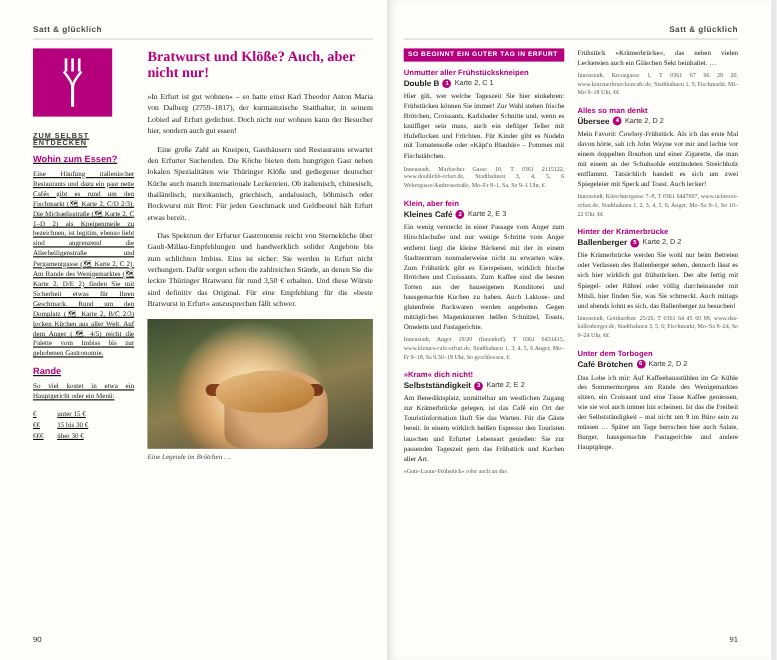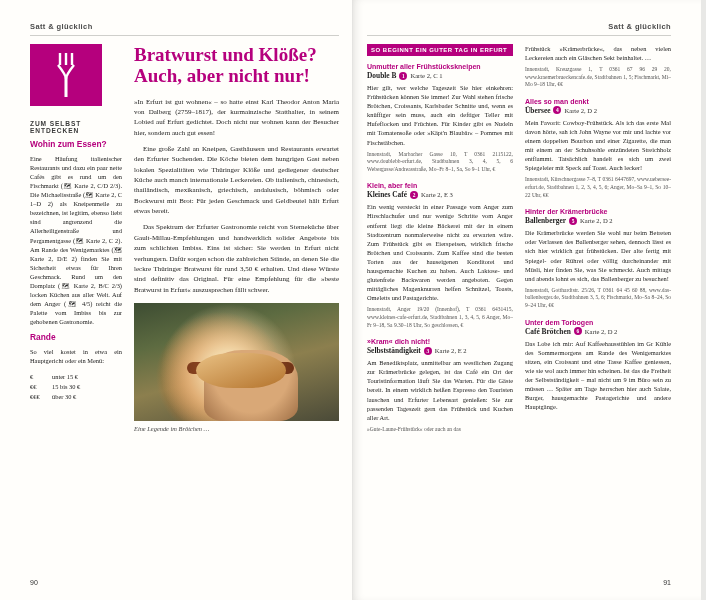--- a/index.html
+++ b/index.html
@@ -30,21 +30,21 @@
   .runhead{
     font-size:7.5px;letter-spacing:.4px;color:#4b4b4b;
     font-family:"Liberation Sans",sans-serif;font-weight:bold;
     margin-bottom:4px;
   }
   .runhead.right{text-align:right;}
   .rule{height:1px;background:#cfcfcb;margin-bottom:8px;}
 
   
   .left-cols{display:flex;gap:12px;height:545px;}
-  .col-narrow{width:92px;}
+  .col-narrow{width:92px;text-decoration:underline;}
   .col-main{width:205px;}
 
   .logo-box{
     width:72px;height:62px;background:#b5007d;
     position:relative;margin-bottom:14px;
   }
   .logo-box .fork{
     position:absolute;left:50%;top:9px;transform:translateX(-50%);
     width:20px;height:44px;
   }
@@ -60,21 +60,21 @@
   }
   .narrow-p{
     font-size:6.4px;line-height:1.42;text-align:justify;color:#222;
     margin:0 0 7px 0;hyphens:auto;
   }
   .price-table{font-size:6.4px;line-height:1.5;color:#222;}
   .price-row{display:flex;}
   .price-row .sym{width:22px;}
   .headline{
     font-family:"Liberation Serif",serif;
-    font-size:19px;line-height:1.12;font-weight:bold;
+    font-size:13px;line-height:1.12;font-weight:bold;
     color:#b5007d;margin:0 0 10px 0;
   }
   .main-p{
     font-size:7px;line-height:1.48;text-align:justify;color:#1d1d1d;
     margin:0 0 6px 0;text-indent:9px;hyphens:auto;
   }
   .main-p.noind{text-indent:0;}
   .photo{
     width:205px;height:118px;margin-top:8px;
     background:
@@ -110,21 +110,21 @@
     font-family:"Liberation Sans",sans-serif;
     font-size:6px;font-weight:bold;letter-spacing:.5px;
     padding:3px 4px;margin-bottom:7px;
   }
   .entry{margin-bottom:9px;}
   .cat{
     font-family:"Liberation Sans",sans-serif;
     font-size:7px;font-weight:bold;color:#b5007d;margin-bottom:1px;
   }
   .ename{
-    font-family:Liberation Serif, serif;
+    font-family:Liberation Sans, sans-serif;
     font-size:7.4px;font-weight:bold;color:#1d1d1d;
     display:flex;align-items:center;gap:3px;margin-bottom:3px;
   }
   .pin{
     display:inline-block;width:8px;height:8px;border-radius:50%;
     background:#b5007d;color:#fff;font-size:5.4px;line-height:8px;
     text-align:center;font-weight:bold;
   }
   .mapref{font-weight:normal;font-size:6.6px;color:#333;}
   .etext{

